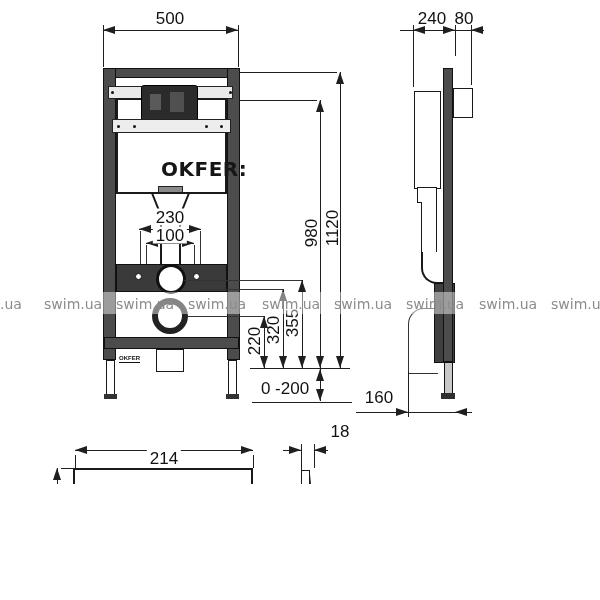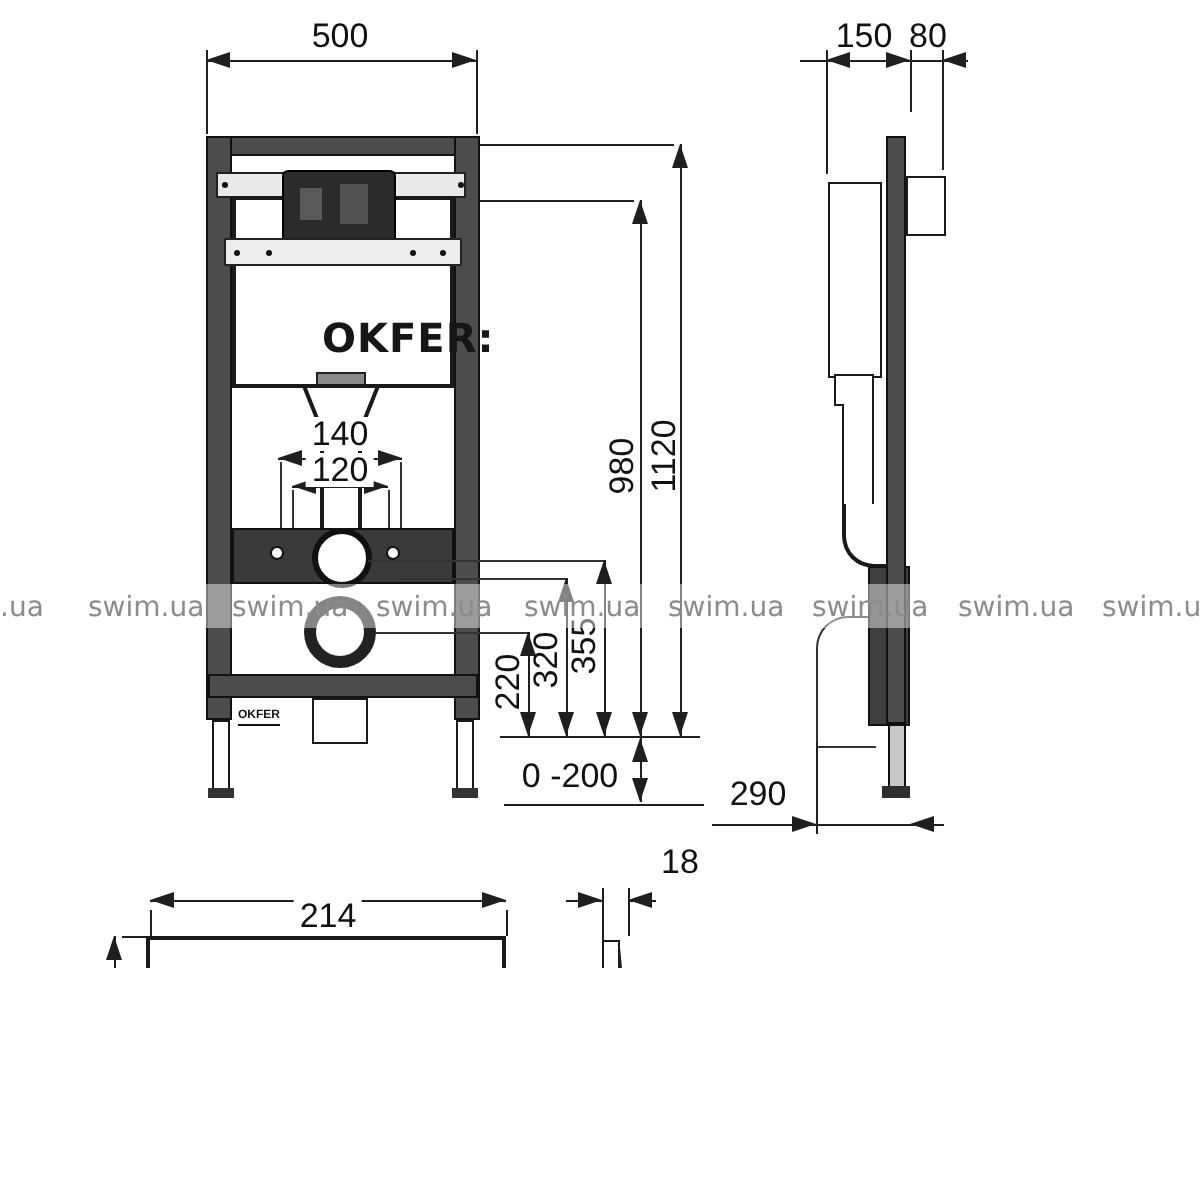--- a/index.html
+++ b/index.html
@@ -68,22 +68,22 @@
       <polygon points="3,1 40,1 32,21 11,21" fill="#fff" stroke="#1a1a1a" stroke-width="2"></polygon>
     </svg>
     <div style="position:absolute;left:160px;top:212px;width:21px;height:54px;background:#fff;border-left:2px solid #1a1a1a;border-right:2px solid #1a1a1a;box-sizing:border-box"></div>
 
     <div class="hl" style="left:139px;top:229px;width:62px"></div>
     <div class="al" style="left:139px;top:225px"></div>
     <div class="ar" style="left:189px;top:225px"></div>
     <div class="hl" style="left:146px;top:243px;width:48px"></div>
     <div class="al" style="left:146px;top:239px"></div>
     <div class="ar" style="left:182px;top:239px"></div>
-    <div class="dim wbg" style="left:170px;top:217px">140</div>
-    <div class="dim wbg" style="left:170px;top:235px">120</div>
+    <div class="dim wbg" style="left:170px;top:217px">230</div>
+    <div class="dim wbg" style="left:170px;top:235px">100</div>
     <div class="vl thin" style="left:140px;top:231px;height:45px"></div>
     <div class="vl thin" style="left:146px;top:245px;height:31px"></div>
     <div class="vl thin" style="left:194px;top:245px;height:31px"></div>
     <div class="vl thin" style="left:200px;top:231px;height:45px"></div>
 
     <div class="band" style="left:116px;top:264px;width:111px;height:28px"></div>
     <div class="circle" style="left:156px;top:264px;width:24px;height:24px;border:3px solid #111"></div>
     <div class="wdot" style="left:135px;top:273px"></div>
     <div class="wdot" style="left:193px;top:273px"></div>
     <div class="circle" style="left:152px;top:298px;width:24px;height:24px;border:6px solid #222"></div>
@@ -134,39 +134,39 @@
 
   <div>
 
     <div class="vl" style="left:413px;top:25px;height:62px"></div>
     <div class="vl" style="left:455px;top:25px;height:31px"></div>
     <div class="vl" style="left:471px;top:25px;height:60px"></div>
     <div class="hl" style="left:400px;top:30px;width:84px"></div>
     <div class="al" style="left:413px;top:26px"></div>
     <div class="ar" style="left:443px;top:26px"></div>
     <div class="al" style="left:471px;top:26px"></div>
-    <div class="dim" style="left:432px;top:18px">150</div>
+    <div class="dim" style="left:432px;top:18px">240</div>
     <div class="dim" style="left:464px;top:18px">80</div>
 
     <div style="position:absolute;left:408px;top:308px;width:30px;height:66px;border-left:1.5px solid #333;border-top:1.5px solid #333;border-bottom:1.5px solid #333;border-top-left-radius:16px;box-sizing:border-box"></div>
     <div style="position:absolute;left:421px;top:250px;width:26px;height:34px;background:#fff;border-left:2px solid #1a1a1a;border-bottom:2px solid #1a1a1a;border-bottom-left-radius:16px;box-sizing:border-box"></div>
     <div class="part" style="left:414px;top:91px;width:27px;height:98px"></div>
     <div class="part" style="left:417px;top:187px;width:20px;height:16px"></div>
     <div style="position:absolute;left:421px;top:202px;width:16px;height:50px;background:#fff;border-left:1.5px solid #1a1a1a;border-right:1.5px solid #1a1a1a;box-sizing:border-box"></div>
     <div style="position:absolute;left:434px;top:283px;width:21px;height:80px;background:#3f3f3f;border:1px solid #111;box-sizing:border-box"></div>
     <div class="dark" style="left:443px;top:68px;width:10px;height:294px"></div>
     <div style="position:absolute;left:444px;top:362px;width:9px;height:33px;background:#c8c8c8;border:1px solid #111;box-sizing:border-box"></div>
     <div style="position:absolute;left:441px;top:393px;width:14px;height:6px;background:#2f2f2f"></div>
     <div class="part" style="left:453px;top:88px;width:20px;height:30px"></div>
 
     <div class="vl" style="left:408px;top:371px;height:46px"></div>
     <div class="hl" style="left:356px;top:412px;width:116px"></div>
     <div class="ar" style="left:396px;top:408px"></div>
     <div class="al" style="left:455px;top:408px"></div>
-    <div class="dim" style="left:379px;top:397px">290</div>
+    <div class="dim" style="left:379px;top:397px">160</div>
   </div>
 
   <div>
     <div class="vl" style="left:75px;top:455px;height:13px"></div>
     <div class="vl" style="left:253px;top:455px;height:13px"></div>
     <div class="hl" style="left:75px;top:450px;width:178px"></div>
     <div class="al" style="left:75px;top:446px"></div>
     <div class="ar" style="left:241px;top:446px"></div>
     <div class="dim wbg" style="left:164px;top:458px">214</div>
 

